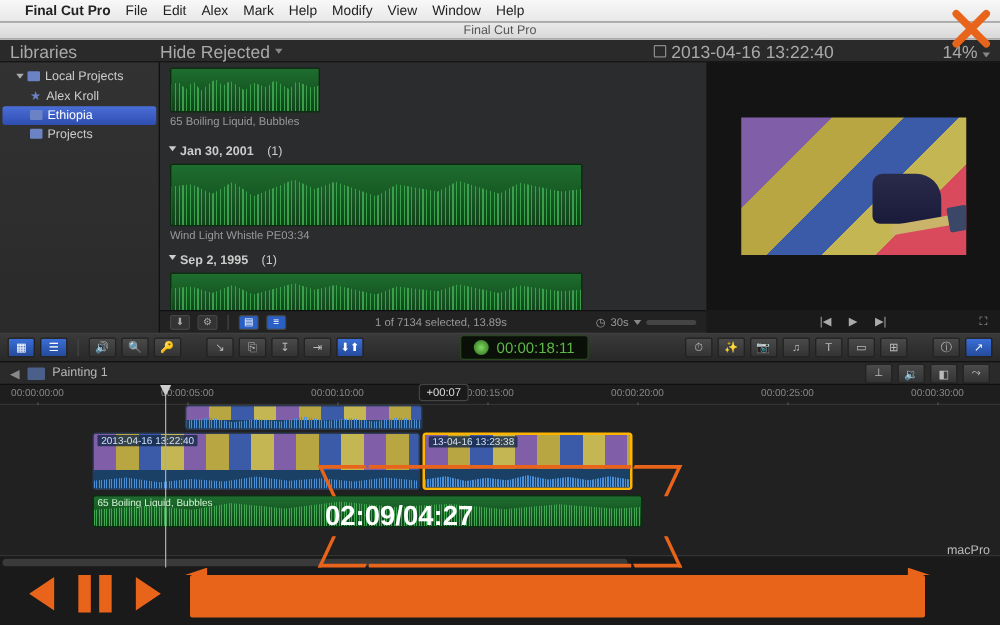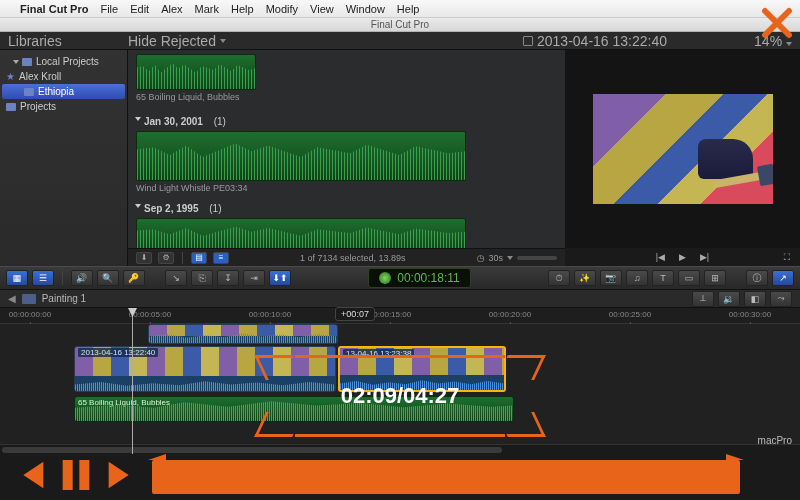--- a/index.html
+++ b/index.html
@@ -20,21 +20,21 @@
 .toprow .hide { padding-left: 8px; flex: 1; display: flex; align-items: center; gap: 4px; }
 .toprow .viewerhead { width: 235px; padding-left: 8px; display: flex; align-items: center; gap: 4px; }
 .toprow .pct { width: 50px; text-align: right; padding-right: 8px; }
 
 .chev { display:inline-block; width:0; height:0; border-left:3px solid transparent; border-right:3px solid transparent; border-top:4px solid #888; }
 
 
 .main { display: flex; height: 216px; background: #1e1e1e; }
 .sidebar { width: 128px; background: linear-gradient(#323232,#2a2a2a); border-right: 1px solid #111; padding: 4px 0; }
 .sidebar .item { font-size: 10px; color: #ccc; padding: 2px 6px 2px 14px; position: relative; }
-.sidebar .item.l2 { padding-left: 6px; }
+.sidebar .item.l2 { padding-left: 24px; }
 .sidebar .item .t { display:inline-block; width:0;height:0;border-top:3px solid transparent;border-bottom:3px solid transparent;border-left:4px solid #aaa; margin-right:4px; transform: rotate(90deg); }
 .sidebar .item.sel { background: linear-gradient(#4a6fd8,#2f4db0); color:#fff; border-radius:2px; margin:0 2px; padding-left:22px; }
 .sidebar .ic { display:inline-block; width:10px; height:8px; background:#6b82c5; border-radius:1px; margin-right:4px; vertical-align:middle; }
 .sidebar .star { display:inline-block; width:10px; color:#6b82c5; margin-right:3px; }
 
 .browser { flex: 1; background: #2b2c2d; padding: 4px 8px; overflow: hidden; position: relative; }
 .thumbrow { display:flex; gap:8px; margin-bottom:4px; }
 .audclip { width: 120px; height: 36px; background: linear-gradient(#1e6e2f,#0e4418); border:1px solid #0a2c0f; border-radius:2px; position:relative; overflow:hidden; }
 .audclip .wav { position:absolute; bottom:0; left:0; right:0; height:80%; background: repeating-linear-gradient(90deg,#3fa850 0 1px,transparent 1px 3px); clip-path: polygon(0 100%,0 20%,5% 15%,10% 35%,15% 10%,20% 40%,30% 5%,35% 25%,40% 10%,50% 40%,55% 15%,65% 30%,70% 8%,80% 35%,85% 12%,95% 30%,100% 25%,100% 100%); opacity:.9; }
 .audclip.big { width: 330px; height: 50px; }
@@ -90,21 +90,21 @@
 .vclip.top .aud { height:7px; }
 .vclip.sel { border:2px solid #ffb400; }
 .aclip { position:absolute; height:26px; background:linear-gradient(#1e6e2f,#0e4418); border:1px solid #083010; border-radius:3px; overflow:hidden; }
 .aclip::after { content:''; position:absolute; bottom:0; left:0; right:0; height:22px; background: repeating-linear-gradient(90deg,#3fa850 0 1px,transparent 1px 2px); clip-path: polygon(0 100%,0 40%,10% 25%,18% 40%,25% 15%,35% 35%,45% 10%,55% 30%,65% 18%,75% 38%,85% 20%,95% 35%,100% 30%,100% 100%); }
 .aclip .lbl { position:absolute; top:1px; left:3px; font-size:8px; color:#d4f5d4; }
 
 
 .overlay-x { position:absolute; top:2px; right:2px; width:42px; height:42px; color:#e8641a; display:flex; align-items:center; justify-content:center; z-index:50; }
 .overlay-x svg { width:36px; height:36px; }
 
-.overlay-time { position:absolute; left:50%; transform:translateX(-50%); bottom:63px; z-index:50; text-align:center; }
+.overlay-time { position:absolute; left:50%; transform:translateX(-50%); bottom:46px; z-index:50; }
 .overlay-time .bracket { width:280px; height:22px; position:relative; margin:0 auto; }
 .overlay-time .bracket::before, .overlay-time .bracket::after { content:''; position:absolute; top:0; width:35px; height:100%; border-top:3px solid #e8641a; }
 .overlay-time .bracket::before { left:0; border-left:3px solid #e8641a; transform: skewX(25deg); }
 .overlay-time .bracket::after { right:0; border-right:3px solid #e8641a; transform: skewX(-25deg); }
 .overlay-time .mid { position:absolute; left:35px; right:35px; top:0; height:3px; background:#e8641a; }
 .overlay-time .txt { font-size:22px; font-weight:600; color:#fff; padding:6px 0; }
 .overlay-time .bot { transform: scaleY(-1); }
 
 .overlay-ctrl { position:absolute; bottom:0; left:0; right:0; height:46px; display:flex; align-items:center; z-index:50; }
 .oc-btns { display:flex; gap:6px; padding:0 10px; }

